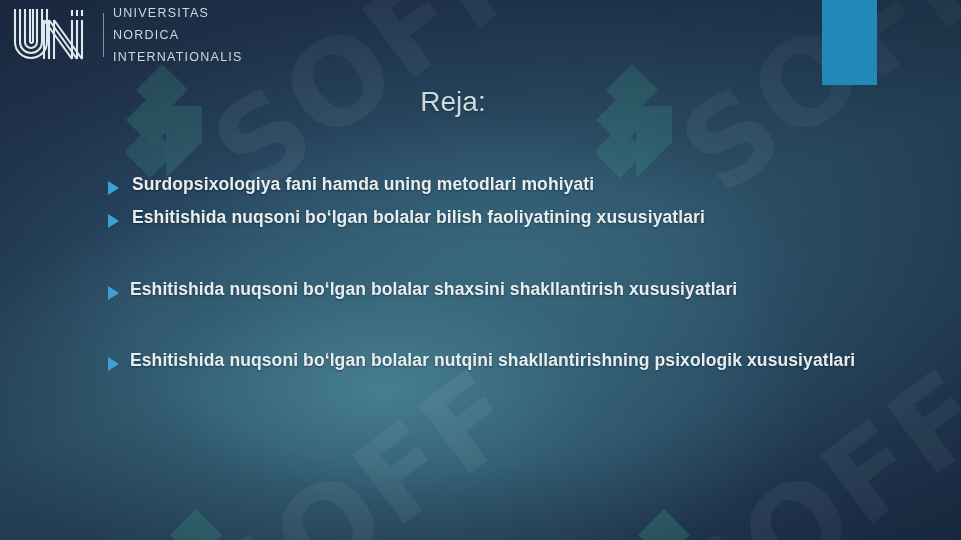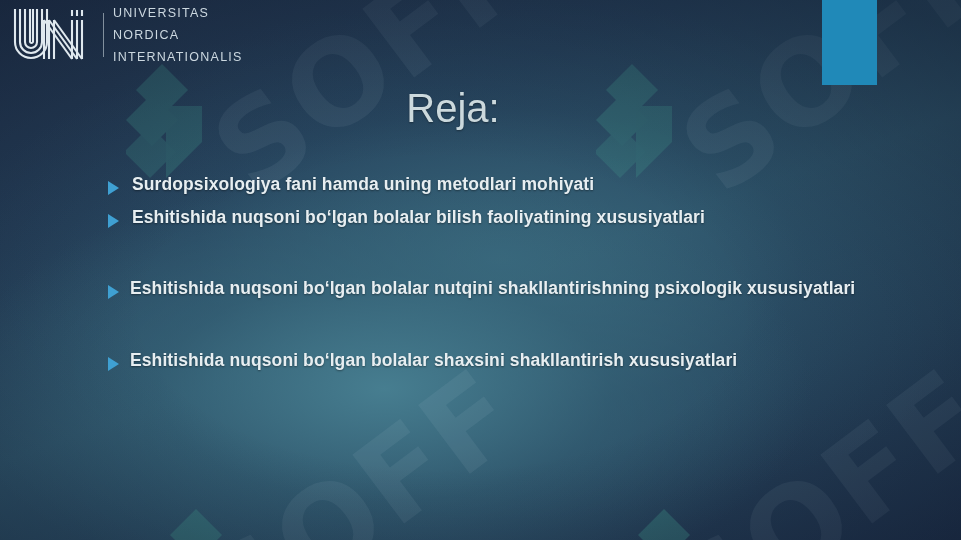--- a/index.html
+++ b/index.html
@@ -76,21 +76,21 @@
     white-space:nowrap;
   }
 
   
   #title {
     position:absolute;
     left:0; top:86px; width:888px;
     text-align:center;
     font-family:"Liberation Sans", sans-serif;
     font-weight:normal;
-    font-size:40px;
+    font-size:28px;
     color:#ccd9dd;
     text-shadow:0 1px 2px rgba(0,0,0,0.35);
     padding-left:18px;
   }
 
   
   #bullets {
     position:absolute;
     left:108px; top:172px; width:775px;
   }
@@ -212,23 +212,23 @@
 
   <div id="bullets">
     <div class="bullet b0">
       <span class="tri"></span>
       <span class="btext">Surdopsixologiya fani hamda uning metodlari mohiyati</span>
     </div>
     <div class="bullet b1">
       <span class="tri"></span>
       <span class="btext">Eshitishida nuqsoni bo‘lgan bolalar bilish faoliyatining xususiyatlari</span>
     </div>
+    <div class="bullet b3">
+      <span class="tri"></span>
+      <span class="btext">Eshitishida nuqsoni bo‘lgan bolalar shaxsini shakllantirish xususiyatlari</span>
+    </div>
     <div class="bullet b2">
       <span class="tri"></span>
       <span class="btext">Eshitishida nuqsoni bo‘lgan bolalar nutqini shakllantirishning psixologik xususiyatlari</span>
     </div>
-    <div class="bullet b3">
-      <span class="tri"></span>
-      <span class="btext">Eshitishida nuqsoni bo‘lgan bolalar shaxsini shakllantirish xususiyatlari</span>
-    </div>
   </div>
 
 </div>
 
 </body></html>

